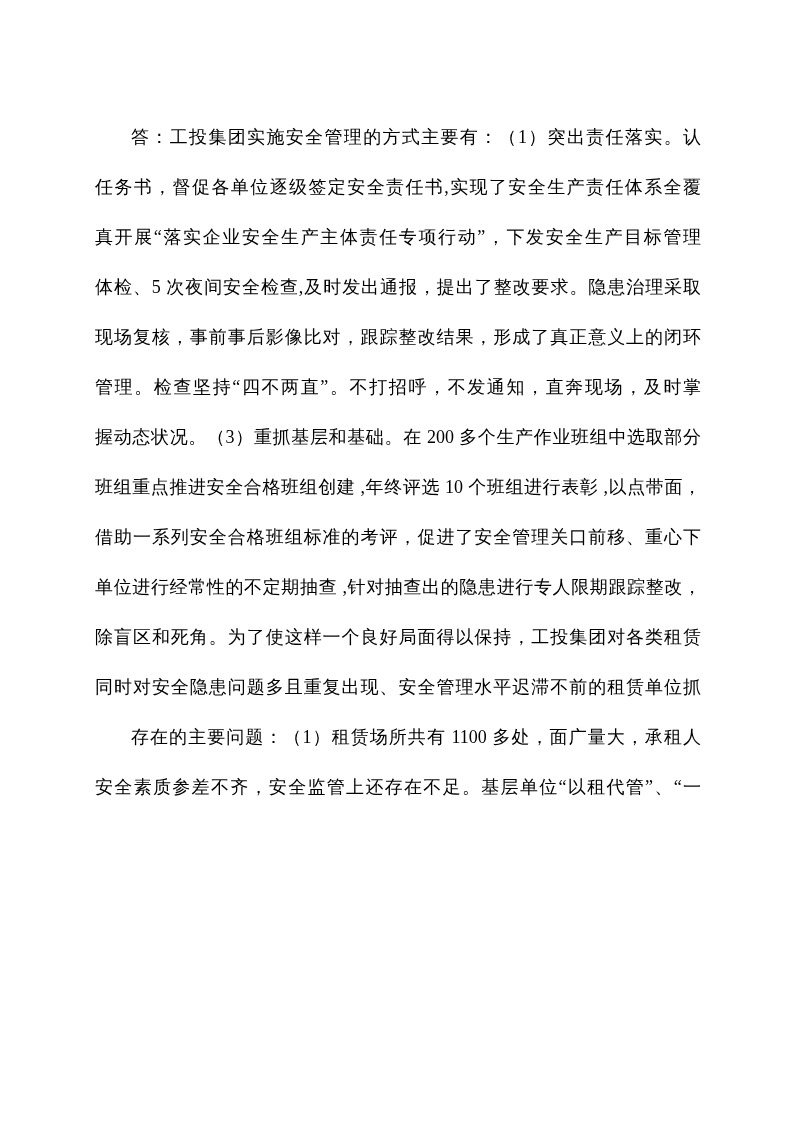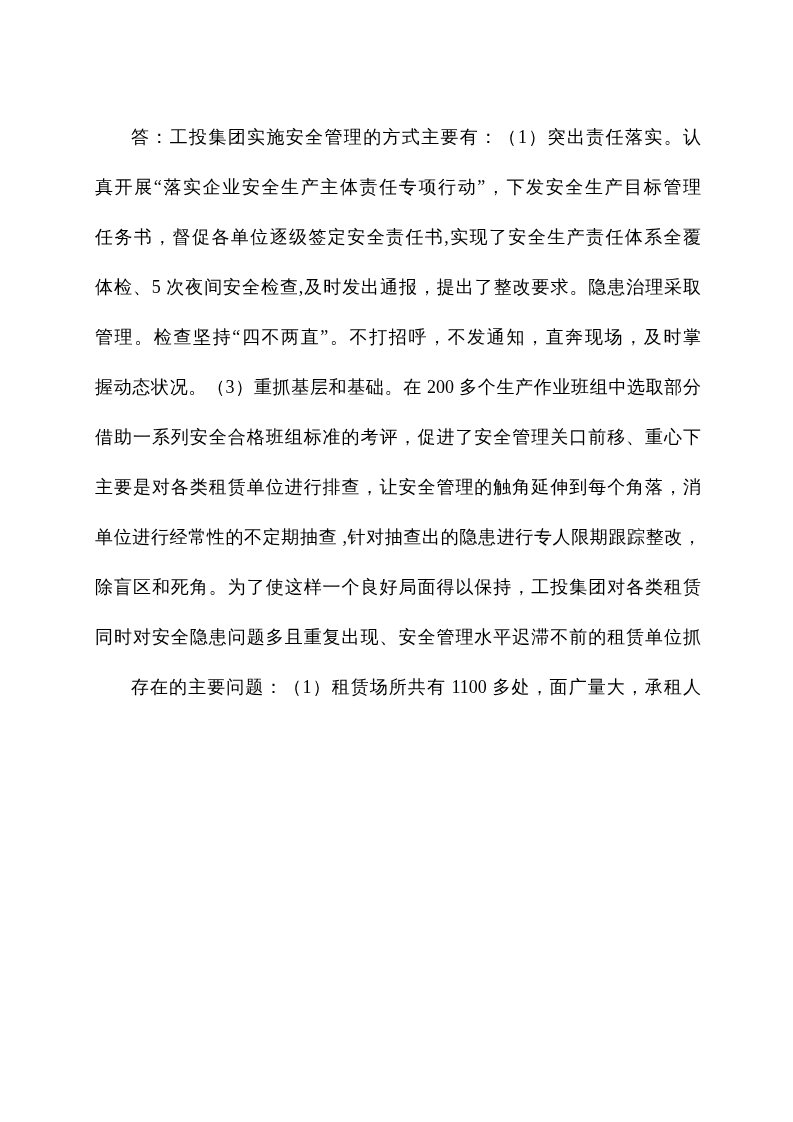--- a/index.html
+++ b/index.html
@@ -44,28 +44,30 @@
     text-align-last: left;
   }
 </style>
 </head>
 <body>
 
 <div class="page">
   <div class="doc-body">
       <div class="paragraph">
         <div class="line first-line">答：工投集团实施安全管理的方式主要有：（1）突出责任落实。认</div>
+        <div class="line">任务书，督促各单位逐级签定安全责任书,实现了安全生产责任体系全覆</div>
         <div class="line">真开展“落实企业安全生产主体责任专项行动”，下发安全生产目标管理</div>
-        <div class="line">任务书，督促各单位逐级签定安全责任书,实现了安全生产责任体系全覆</div>
         <div class="line">体检、5 次夜间安全检查,及时发出通报，提出了整改要求。隐患治理采取</div>
+        <div class="line">现场复核，事前事后影像比对，跟踪整改结果，形成了真正意义上的闭环</div>
         <div class="line">管理。检查坚持“四不两直”。不打招呼，不发通知，直奔现场，及时掌</div>
         <div class="line">握动态状况。（3）重抓基层和基础。在 200 多个生产作业班组中选取部分</div>
+        <div class="line">班组重点推进安全合格班组创建 ,年终评选 10 个班组进行表彰 ,以点带面，</div>
         <div class="line">借助一系列安全合格班组标准的考评，促进了安全管理关口前移、重心下</div>
-        <div class="line">主要是对各类租赁单位进行排查，让安全管理的触角延伸到每个角落，消</div>
         <div class="line">单位进行经常性的不定期抽查 ,针对抽查出的隐患进行专人限期跟踪整改，</div>
         <div class="line">除盲区和死角。为了使这样一个良好局面得以保持，工投集团对各类租赁</div>
         <div class="line">同时对安全隐患问题多且重复出现、安全管理水平迟滞不前的租赁单位抓</div>
       </div>
       <div class="paragraph">
         <div class="line first-line">存在的主要问题：（1）租赁场所共有 1100 多处，面广量大，承租人</div>
+        <div class="line">安全素质参差不齐，安全监管上还存在不足。基层单位“以租代管”、“一</div>
       </div>
     </div>
 </div>
 
 </body></html>

